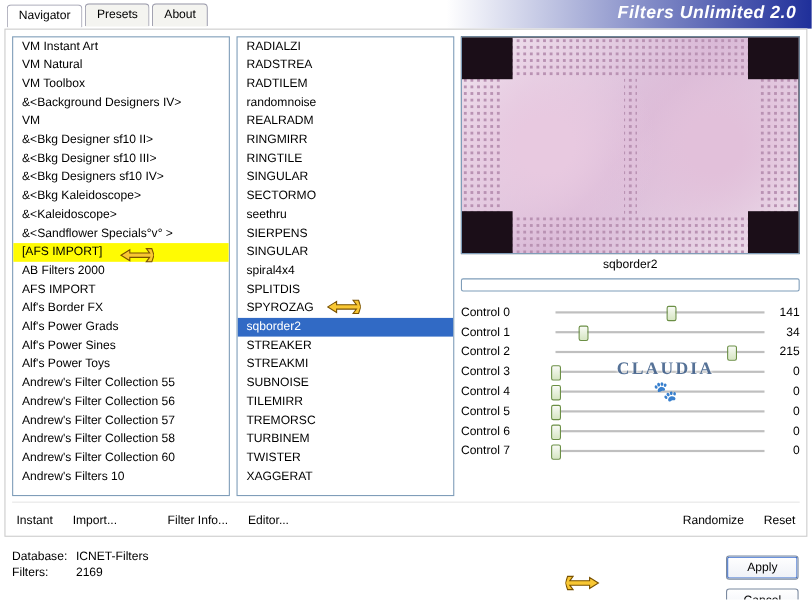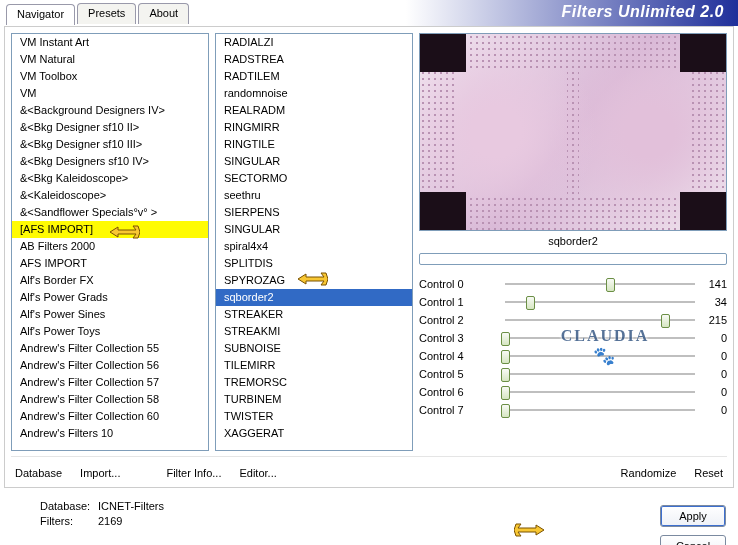--- a/index.html
+++ b/index.html
@@ -192,23 +192,23 @@
     background:none;
     border:none;
     cursor:pointer;
     color:#000;
     padding:2px 4px;
     font-family:inherit;
   }
   .spacer{ flex:1; }
   .footer{
     position:absolute;
-    left:16px; right:0; bottom:0;
+    left:0; right:0; bottom:0;
     height:54px;
-    padding:8px 24px 0;
+    padding:8px 11px 0;
   }
   .footer-info{ font-size:11px; line-height:15px;}
   .footer-info .k { width:58px; display:inline-block;}
   .footer-buttons{
     position:absolute;
     right:12px;
     top:14px;
     display:flex;
     gap:8px;
     flex-direction:column;
@@ -242,22 +242,22 @@
   </div>
   <div class="header-title">Filters Unlimited 2.0</div>
 </div>
 
 <div class="panel">
 
   <div class="list-col" id="categories-list">
       <div class="list-item">VM Instant Art</div>
       <div class="list-item">VM Natural</div>
       <div class="list-item">VM Toolbox</div>
+      <div class="list-item">&amp;&lt;Background Designers IV&gt;</div>
       <div class="list-item">VM</div>
-      <div class="list-item">&amp;&lt;Background Designers IV&gt;</div>
       <div class="list-item">&amp;&lt;Bkg Designer sf10 II&gt;</div>
       <div class="list-item">&amp;&lt;Bkg Designer sf10 III&gt;</div>
       <div class="list-item">&amp;&lt;Bkg Designers sf10 IV&gt;</div>
       <div class="list-item">&amp;&lt;Bkg Kaleidoscope&gt;</div>
       <div class="list-item">&amp;&lt;Kaleidoscope&gt;</div>
       <div class="list-item">&amp;&lt;Sandflower Specials°v° &gt;</div>
       <div class="list-item highlight">[AFS IMPORT]</div>
       <div class="list-item">AB Filters 2000</div>
       <div class="list-item">AFS IMPORT</div>
       <div class="list-item">Alf's Border FX</div>
@@ -378,21 +378,21 @@
         </div>
       </div>
 
     <div class="watermark">
       <div class="wmtext">CLAUDIA</div>
       <div class="cat">🐾</div>
     </div>
   </div>
 
   <div class="bottom-actions">
-    <button class="link-btn">Database</button>
+    <button class="link-btn">Instant</button>
     <button class="link-btn">Import...</button>
     <button class="link-btn" style="margin-left:28px">Filter Info...</button>
     <button class="link-btn">Editor...</button>
     <div class="spacer"></div>
     <button class="link-btn">Randomize</button>
     <button class="link-btn">Reset</button>
   </div>
 </div>
 
 <div class="footer">

